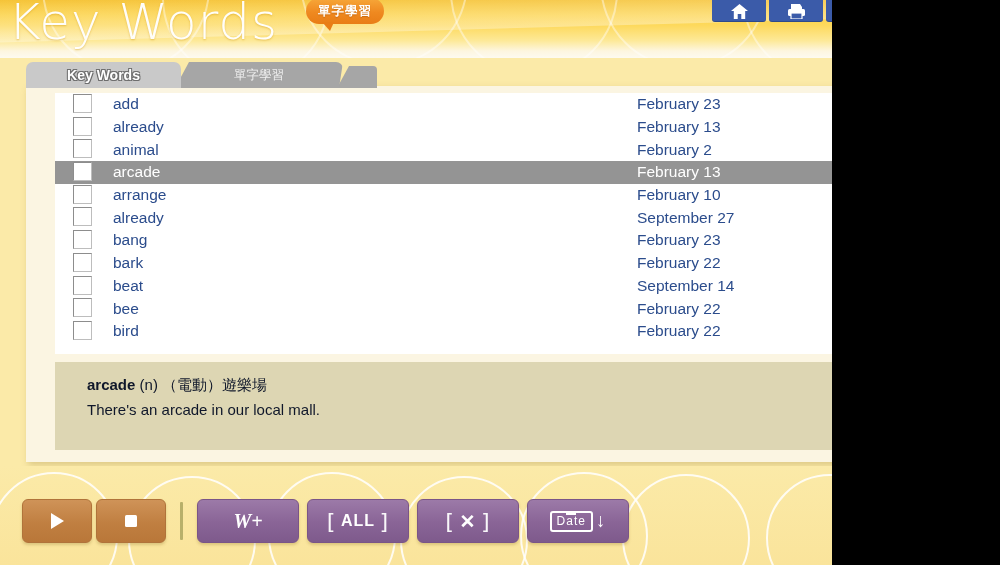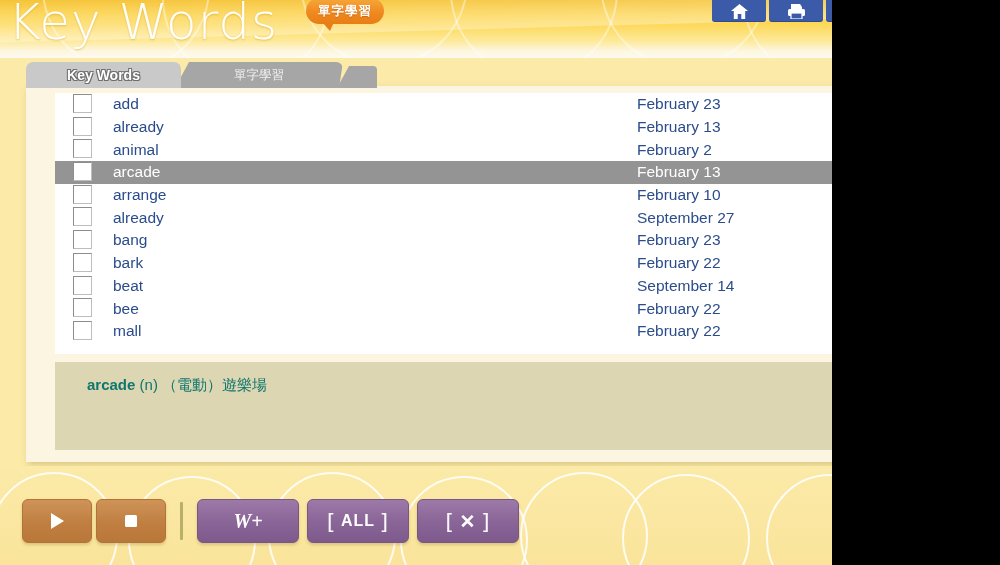--- a/index.html
+++ b/index.html
@@ -159,21 +159,21 @@
     position: absolute; left: 1px; top: 17px;
     width: 14px; height: 37px; background: #c4c4c4; cursor: pointer;
   }
 
   
   .defbox {
     position: absolute; left: 29px; top: 276px;
     width: 890px; height: 88px;
     background: #ddd6b3;
     padding: 14px 0 0 32px;
-    color: #0f766e;
+    color: #0f172a;
   }
   .def-line1 { font-size: 15px; margin-bottom: 6px; }
   .def-line1 b { font-weight: bold; }
   .def-cn { font-family: "DejaVu Sans", sans-serif; }
   .def-line2 { font-size: 15px; }
 
   
   .bottom {
     position: absolute; left: 0; top: 466px; width: 1000px; height: 99px;
     background: linear-gradient(180deg, #fbeaa8 0%, #fae49b 100%);
@@ -326,37 +326,38 @@
           <div class="word">beat</div>
           <div class="date">September 14</div>
         </div>
         <div class="row">
           <div class="cb"></div>
           <div class="word">bee</div>
           <div class="date">February 22</div>
         </div>
         <div class="row">
           <div class="cb"></div>
-          <div class="word">mall</div>
+          <div class="word">bird</div>
           <div class="date">February 22</div>
         </div>
       </div>
 
     <div class="scrollbar">
       <div class="sb-btn up">˄</div>
       <div class="sb-thumb"></div>
       <div class="sb-btn down">˅</div>
     </div>
 
     <div class="defbox">
       <div class="def-line1">
         <b>arcade</b>
         <span>(n)</span>
         <span class="def-cn">（電動）遊樂場</span>
       </div>
+      <div class="def-line2">There's an arcade in our local mall.</div>
     </div>
   </div>
 
   <div class="bottom">
     <div class="bcircle" style="left:-10px;  top:6px;"></div>
     <div class="bcircle" style="left:128px;  top:10px;"></div>
     <div class="bcircle" style="left:268px;  top:6px;"></div>
     <div class="bcircle" style="left:400px;  top:10px;"></div>
     <div class="bcircle" style="left:520px;  top:6px;"></div>
     <div class="bcircle" style="left:622px;  top:8px;"></div>
@@ -390,16 +391,22 @@
       </div>
 
       <div class="btn btn-purple">
         <span class="bracket-lbl">
           <span class="brk">[</span>
           <span style="font-size:19px">✕</span>
           <span class="brk">]</span>
         </span>
       </div>
 
+      <div class="btn btn-purple">
+        <span class="bracket-lbl">
+          <span class="date-chip">Date</span>
+          <span style="font-size:19px;font-weight:bold">↓</span>
+        </span>
+      </div>
     </div>
 
   </div>
 </div>
 
 </body></html>

